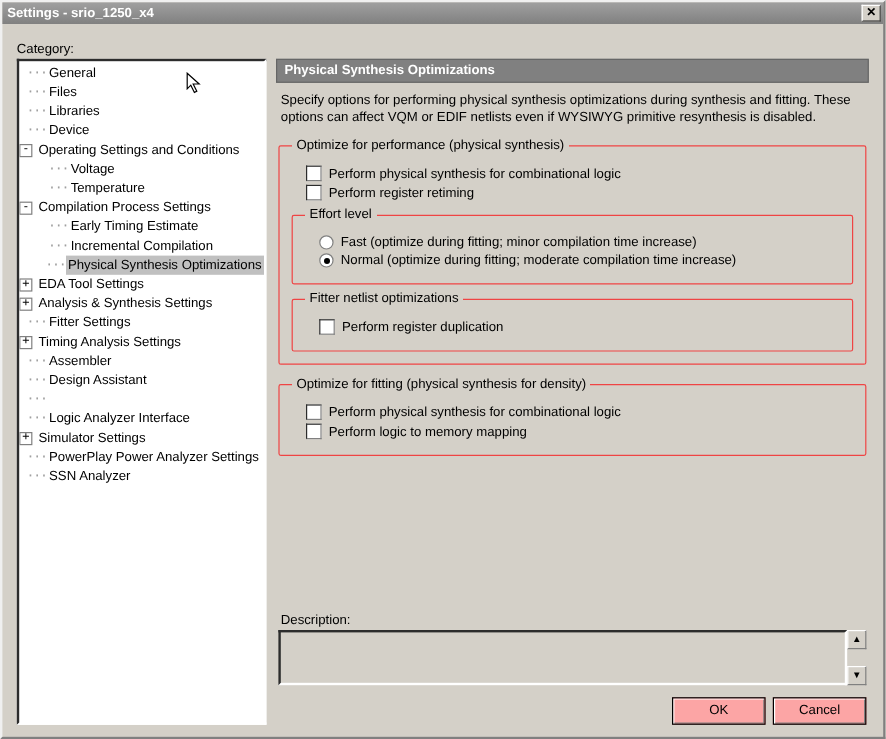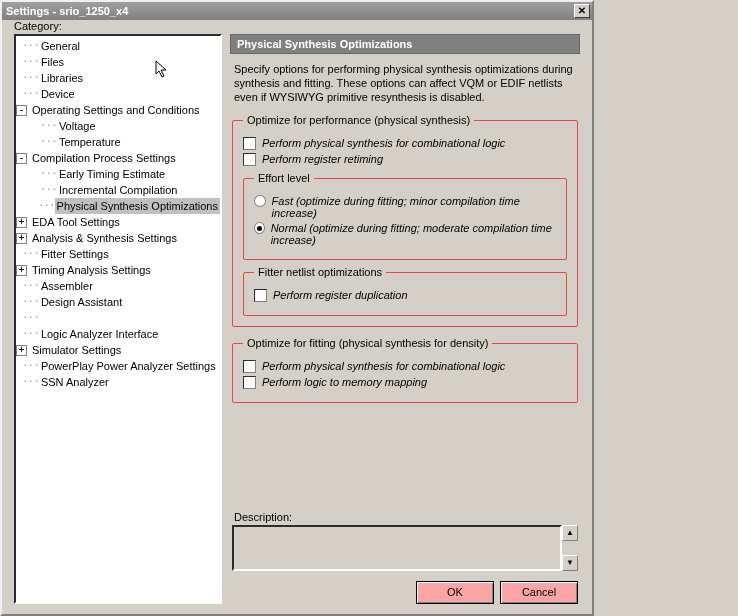--- a/index.html
+++ b/index.html
@@ -7,21 +7,21 @@
     margin: 0;
     font-family: Tahoma, Arial, sans-serif;
     font-size: 11px;
     background: #d4d0c8;
     width: 738px;
     height: 616px;
     overflow: hidden;
     color: #000;
   }
   .window {
-    width: 594px;
+    width: 738px;
     height: 616px;
     border: 2px solid #d4d0c8;
     border-top-color: #f0f0f0;
     border-left-color: #f0f0f0;
     border-right-color: #808080;
     border-bottom-color: #808080;
     background: #d4d0c8;
     display: flex;
     flex-direction: column;
   }
@@ -44,21 +44,21 @@
     font-family: Arial;
     font-size: 10px;
     font-weight: bold;
     color: #000;
     text-align: center;
     line-height: 11px;
     cursor: pointer;
   }
   .body {
     flex: 1;
-    padding: 0 12px 10px 12px;
+    padding: 15px 12px 10px 12px;
     display: flex;
     flex-direction: column;
   }
   .category-label { margin-bottom: 2px; }
   .columns {
     flex: 1;
     display: flex;
     gap: 8px;
     min-height: 0;
   }
@@ -120,23 +120,23 @@
   fieldset {
     border: 1px solid #ef4444;
     border-radius: 2px;
     margin: 0 2px 10px 2px;
     padding: 8px 10px 10px 10px;
   }
   fieldset.inner { margin: 6px 0 0 0; }
   legend { padding: 0 4px; }
   .check-row, .radio-row {
     display: flex;
-    margin: 3px 0;
+    align-items: center;
+    margin: 3px 12px;
     cursor: pointer;
-    font-style: italic;
   }
   .cb {
     width: 13px; height: 13px;
     border: 1px inset #808080;
     background: #fff;
     margin-right: 6px;
   }
   .rb {
     width: 12px; height: 12px;
     border: 1px solid #808080;

